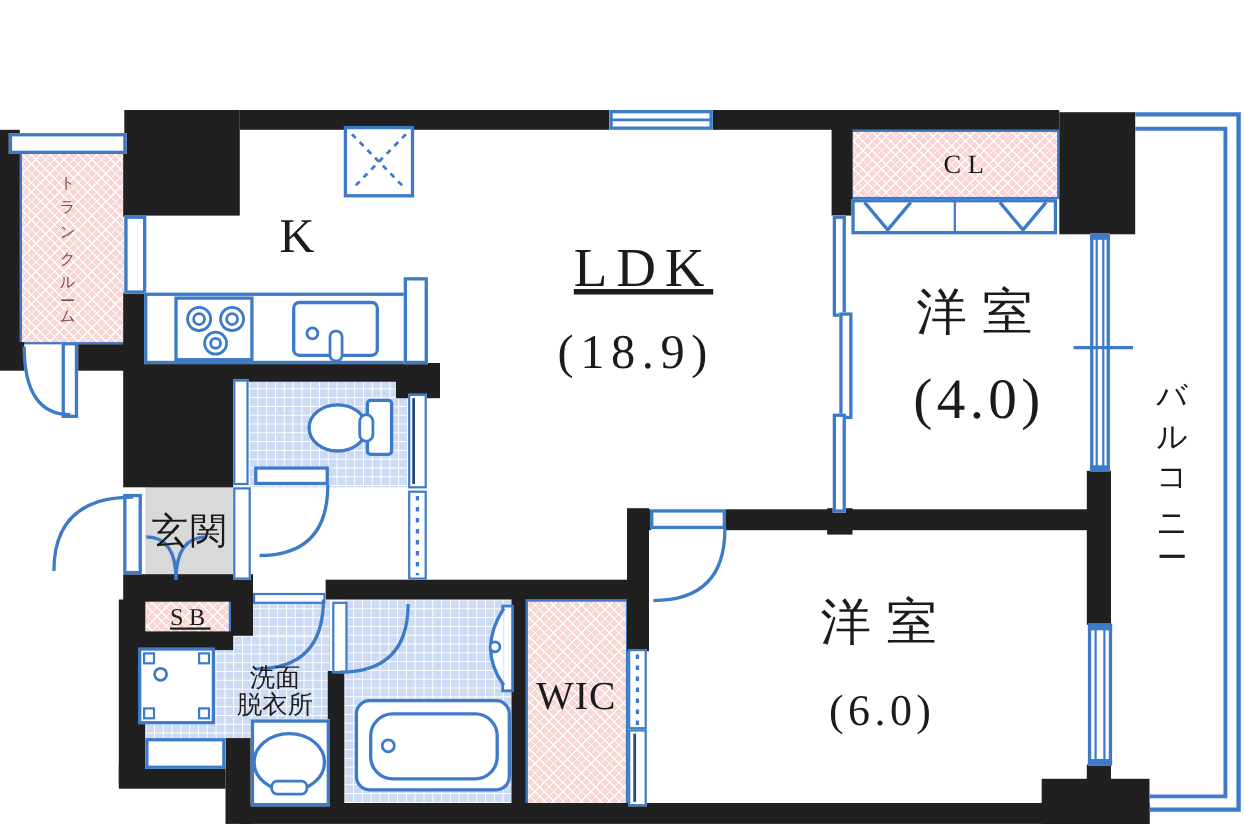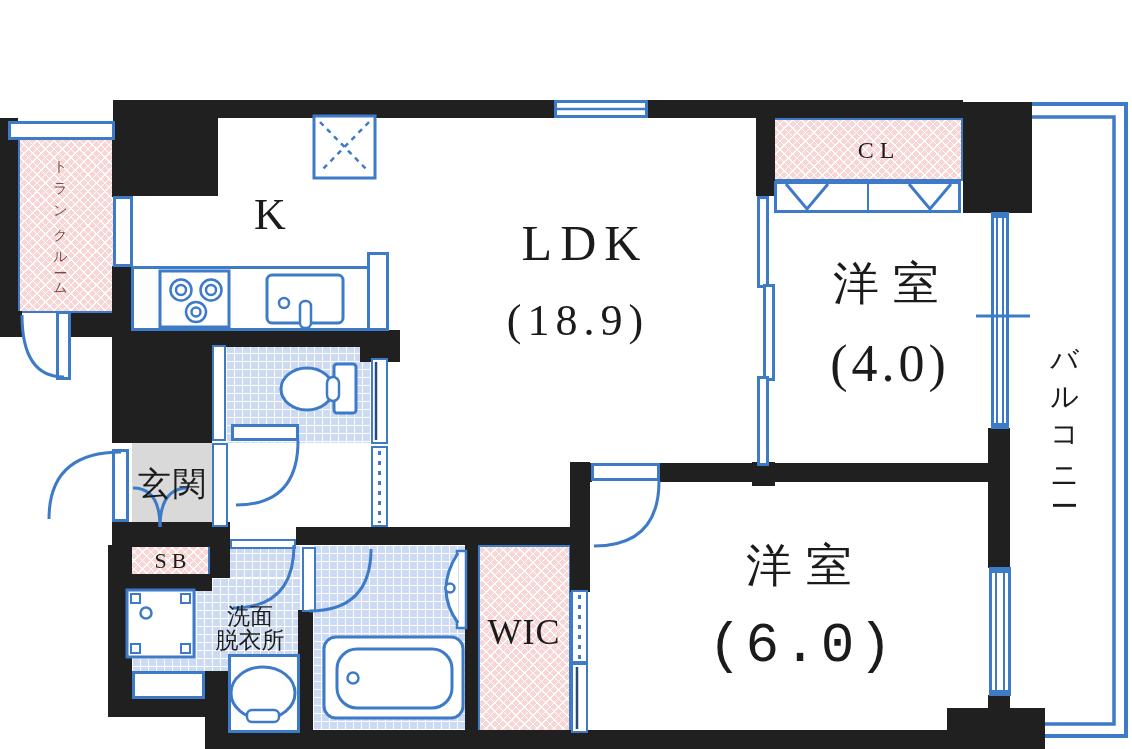--- a/index.html
+++ b/index.html
@@ -208,38 +208,38 @@
       <circle cx="353" cy="678" r="5.5" stroke-width="2.5"></circle>
     </g>
 
     <g stroke="#3d7bc8" fill="#ffffff">
       <rect x="457" y="551" width="9" height="77" stroke-width="2.5"></rect>
       <path d="M458,553 Q434,590 458,623" stroke-width="3" fill="#ffffff"></path>
       <circle cx="450" cy="588" r="4.5" stroke-width="2.5"></circle>
     </g>
   </svg>
 
-  <div class="lbl" style="left:585px;top:243px;font-size:50px;letter-spacing:8px;">LDK</div>
+  <div class="lbl" style="left:585px;top:243px;font-size:50px;letter-spacing:8px;text-decoration:underline;">LDK</div>
   <div class="lbl" style="left:578px;top:321px;font-size:44px;letter-spacing:6px;">(18.9)</div>
 
   <div class="lbl" style="left:270px;top:215px;font-size:44px;">K</div>
 
   <div class="lbl" style="left:893px;top:284px;font-size:46px;letter-spacing:14px;">洋室</div>
   <div class="lbl" style="left:890px;top:364px;font-size:52px;letter-spacing:4px;">(4.0)</div>
 
   <div class="lbl" style="left:806px;top:566px;font-size:46px;letter-spacing:14px;">洋室</div>
-  <div class="lbl" style="left:802px;top:646px;font-size:56px;letter-spacing:4px;font-family:Liberation Mono, monospace;">(6.0)</div>
+  <div class="lbl" style="left:802px;top:646px;font-size:40px;letter-spacing:4px;">(6.0)</div>
 
   <div class="lbl" style="left:879px;top:151px;font-size:24px;letter-spacing:6px;">CL</div>
 
   <div class="lbl" style="left:524px;top:633px;font-size:36px;letter-spacing:1px;">WIC</div>
 
   <div class="lbl" style="left:173px;top:484px;font-size:33px;letter-spacing:2px;">玄関</div>
 
-  <div class="lbl" style="left:173px;top:561px;font-size:22px;letter-spacing:5px;">SB</div>
+  <div class="lbl" style="left:173px;top:561px;font-size:22px;letter-spacing:5px;text-decoration:underline;">SB</div>
 
   <div class="lbl" style="left:250px;top:617px;font-size:23px;">洗面</div>
   <div class="lbl" style="left:250px;top:641px;font-size:23px;">脱衣所</div>
 
   <div class="vlbl" style="left:1064px;top:328px;font-size:28px;letter-spacing:9px;">バルコニー</div>
 
   <div class="vlbl" style="left:60px;top:150px;font-size:14px;letter-spacing:7px;color:#7c4a45;">トランクルーム</div>
 </div>
 
 </body></html>

